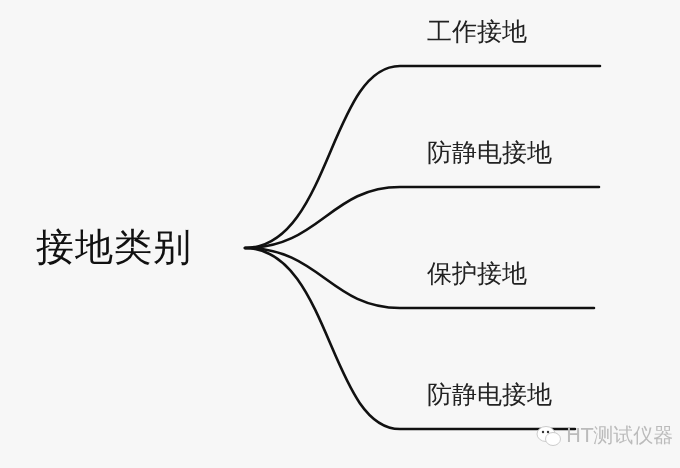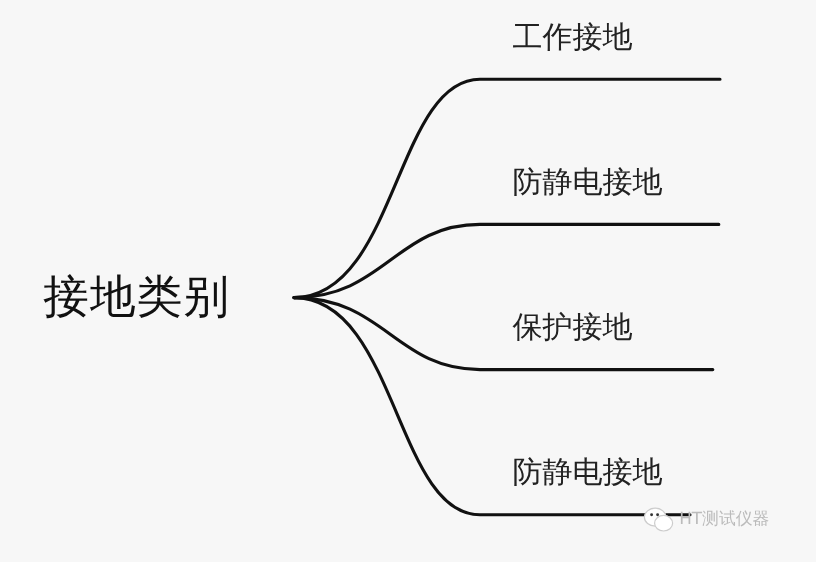--- a/index.html
+++ b/index.html
@@ -1,20 +1,20 @@
 <!DOCTYPE html>
 <html><head>
 <meta charset="utf-8">
 <style>
   html,body{margin:0;padding:0;}
   body{width:680px;height:468px;background:#f7f7f7;position:relative;overflow:hidden;font-family:"DejaVu Sans","Liberation Sans",sans-serif;}
   .root{position:absolute;left:36px;top:222px;font-size:38px;font-weight:normal;color:#111;letter-spacing:1px;line-height:50px;}
   .label{position:absolute;left:427px;font-size:25px;color:#222;line-height:32px;font-family:Liberation Serif, serif;}
   svg{position:absolute;left:0;top:0;}
-  .wm{position:absolute;left:536px;top:422px;display:flex;align-items:center;gap:4px;color:#bbb;font-size:14px;}
+  .wm{position:absolute;left:536px;top:422px;display:flex;align-items:center;gap:4px;color:#bbb;font-size:20px;}
 </style>
 </head>
 <body>
 
 <svg width="680" height="468">
   <g fill="none" stroke="#111" stroke-width="2.6" stroke-linecap="round">
     <path d="M245,248 C330,248 330,66 400,66 L600,66"></path>
     <path d="M245,248 C320,248 330,187 400,187 L599,187"></path>
     <path d="M245,248 C320,248 330,308 400,308 L594,308"></path>
     <path d="M245,248 C330,248 330,429 400,429 L575,429"></path>

